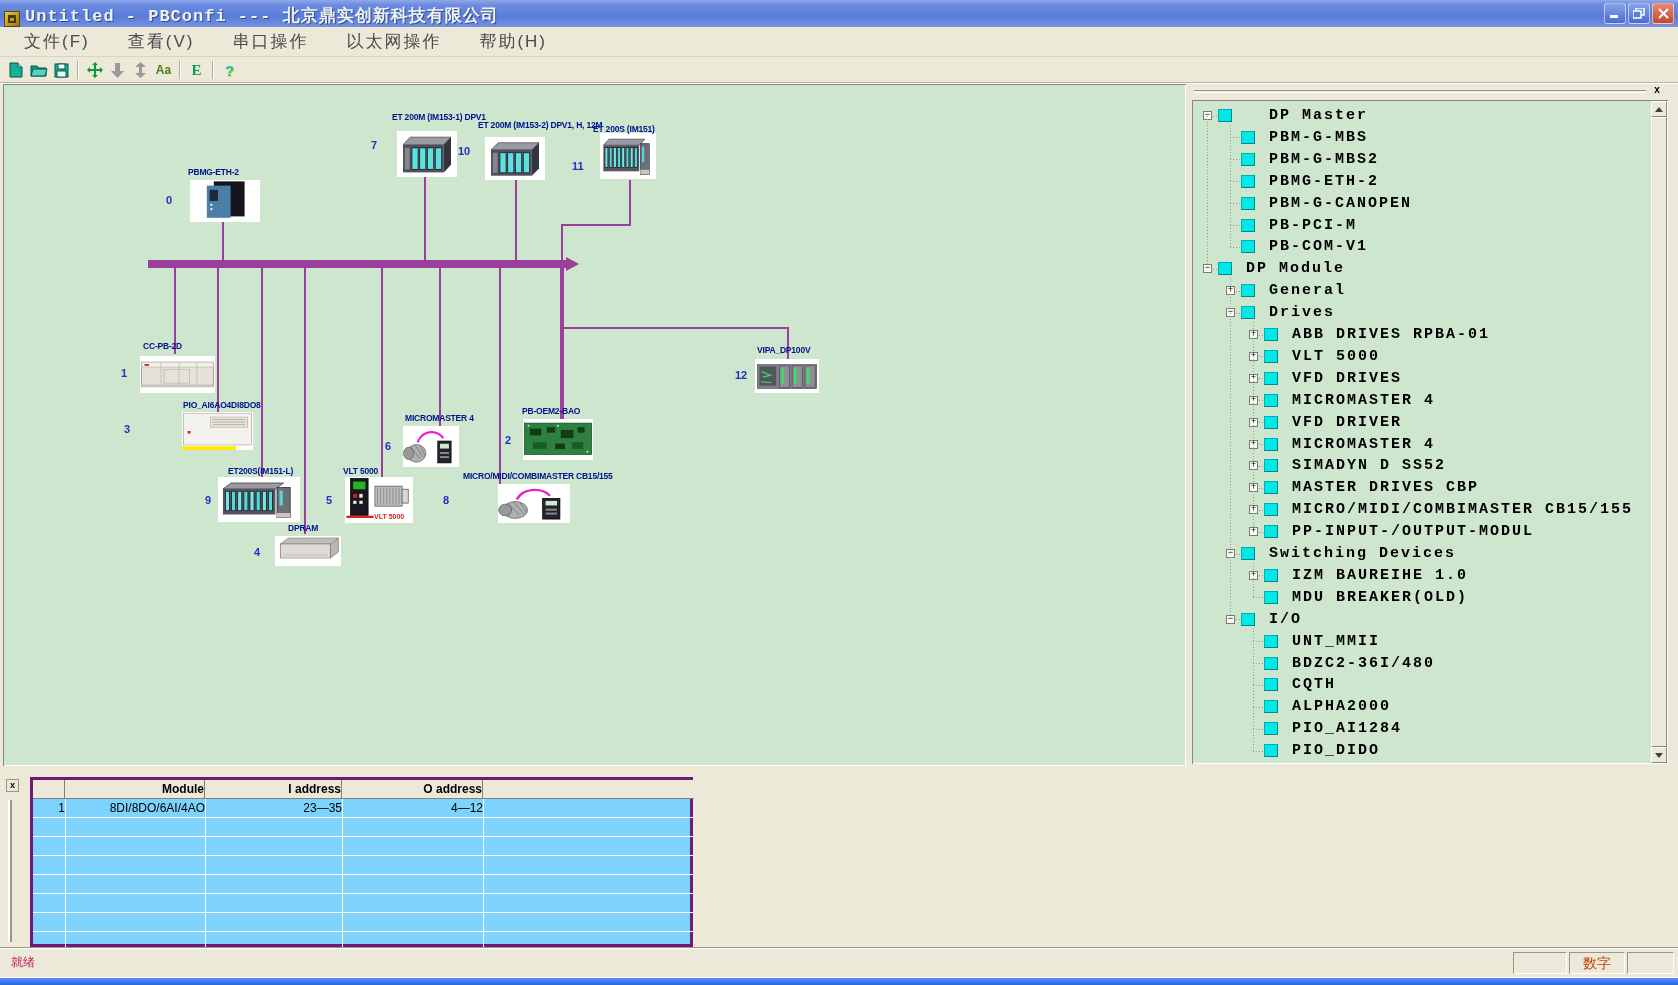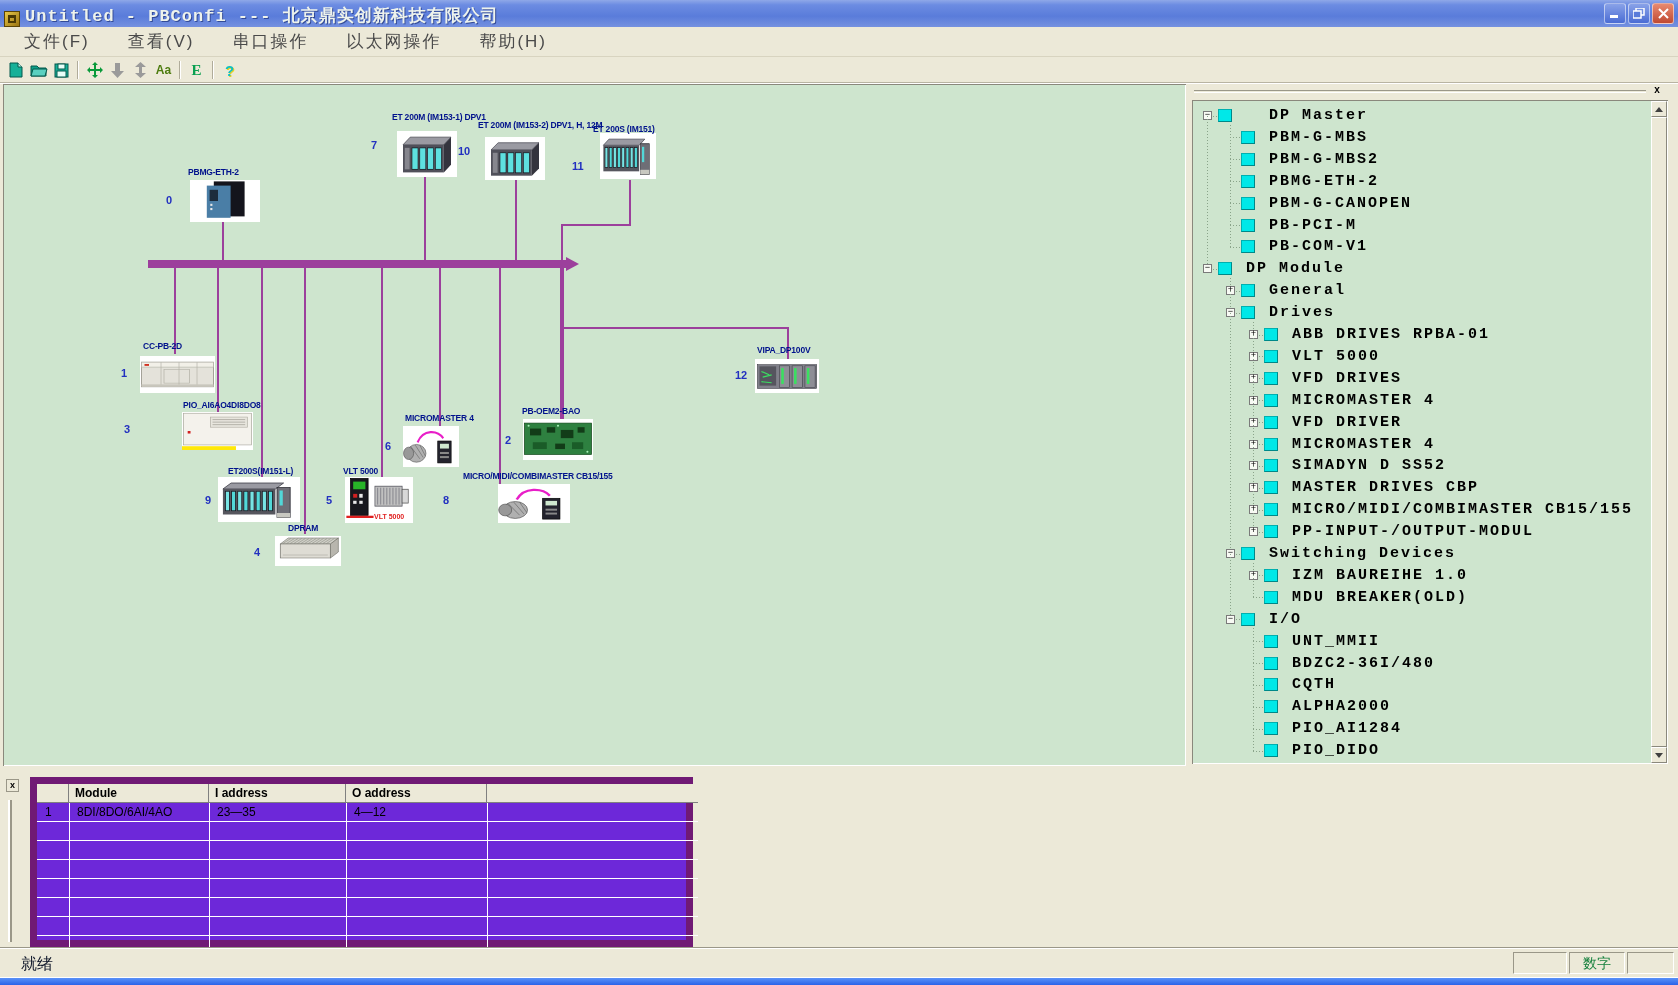--- a/index.html
+++ b/index.html
@@ -69,36 +69,36 @@
     display:flex;align-items:center;justify-content:center;}
   .sarrow{width:0;height:0;border-left:4px solid transparent;border-right:4px solid transparent;}
   .s-thumb{position:absolute;left:0;top:16px;width:16px;height:630px;background:#ece9d8;
     border:1px solid #fff;border-right-color:#8a887c;border-bottom-color:#8a887c;}
 
   
   .b-x{position:absolute;left:6px;top:779px;width:13px;height:13px;border:1px solid #9a9788;background:#ece9d8;
     font-size:9px;font-weight:bold;text-align:center;line-height:11px;color:#000;}
   .b-grip{position:absolute;left:8px;top:800px;width:4px;height:142px;
     border-left:2px solid #fff;border-right:2px solid #9a9788;}
-  .table-wrap{position:absolute;left:30px;top:777px;width:663px;height:170px;border:7px solid #701a75;background:#6d28d9;}
+  .table-wrap{position:absolute;left:30px;top:777px;width:663px;height:170px;border:3px solid #701a75;background:#7dd3fc;text-align:right;}
   .thead{position:absolute;left:0;top:0;width:661px;height:19px;background:#ece9d8;border-bottom:1px solid #808080;display:flex;}
   .th-cell{height:19px;font-size:12px;font-weight:600;color:#000;padding:2px 0 0 6px;
     border-right:1px solid #808080;overflow:hidden;white-space:nowrap;}
   .tbody{position:absolute;left:0;top:19px;width:661px;height:149px;
     background-image:repeating-linear-gradient(to bottom,transparent 0 18px,#ffffff 18px 19px);}
   .vline{position:absolute;top:0;width:1px;height:149px;background:#ffffff;}
   .trow-data{position:absolute;left:0;height:19px;width:661px;display:flex;}
   .td-cell{font-size:12px;color:#000;padding:2px 0 0 8px;white-space:nowrap;overflow:hidden;}
 
   
   .statusbar{position:absolute;left:0;top:947px;width:1678px;height:30px;background:#ece9d8;
     border-top:1px solid #9a9788;box-shadow:inset 0 1px 0 #ffffff;}
-  .status-left{position:absolute;left:21px;top:6px;font-size:16px;color:#0f172a;}
+  .status-left{position:absolute;left:11px;top:6px;font-size:12px;color:#be185d;}
   .scell{position:absolute;top:4px;height:22px;border:1px solid #9a9788;
-    border-bottom-color:#fff;border-right-color:#fff;font-size:14px;color:#15803d;
+    border-bottom-color:#fff;border-right-color:#fff;font-size:14px;color:#c2410c;
     text-align:center;line-height:20px;}
   .taskstrip{position:absolute;left:0;top:977px;width:1678px;height:8px;
     background:linear-gradient(180deg,#5a92f8,#2a62e8);border-top:1px solid #fff;}
 </style>
 </head>
 <body>
 
 <div class="titlebar">
   <div class="t-icon"></div>
   <div class="t-text">Untitled - PBConfi --- 北京鼎实创新科技有限公司</div>

